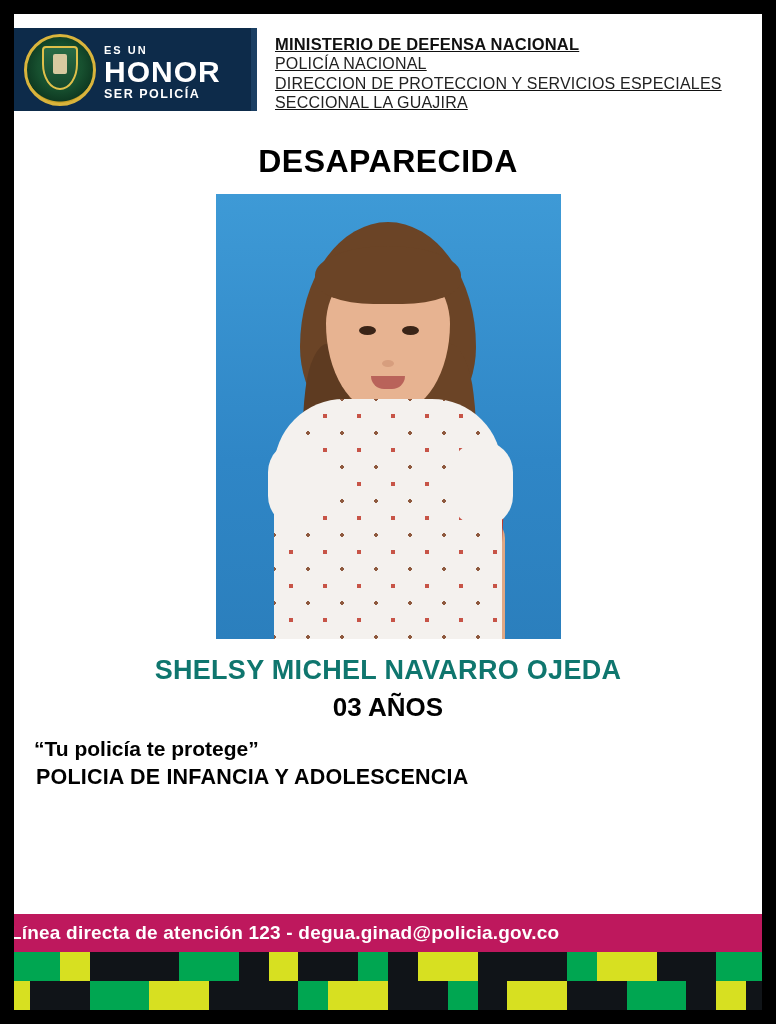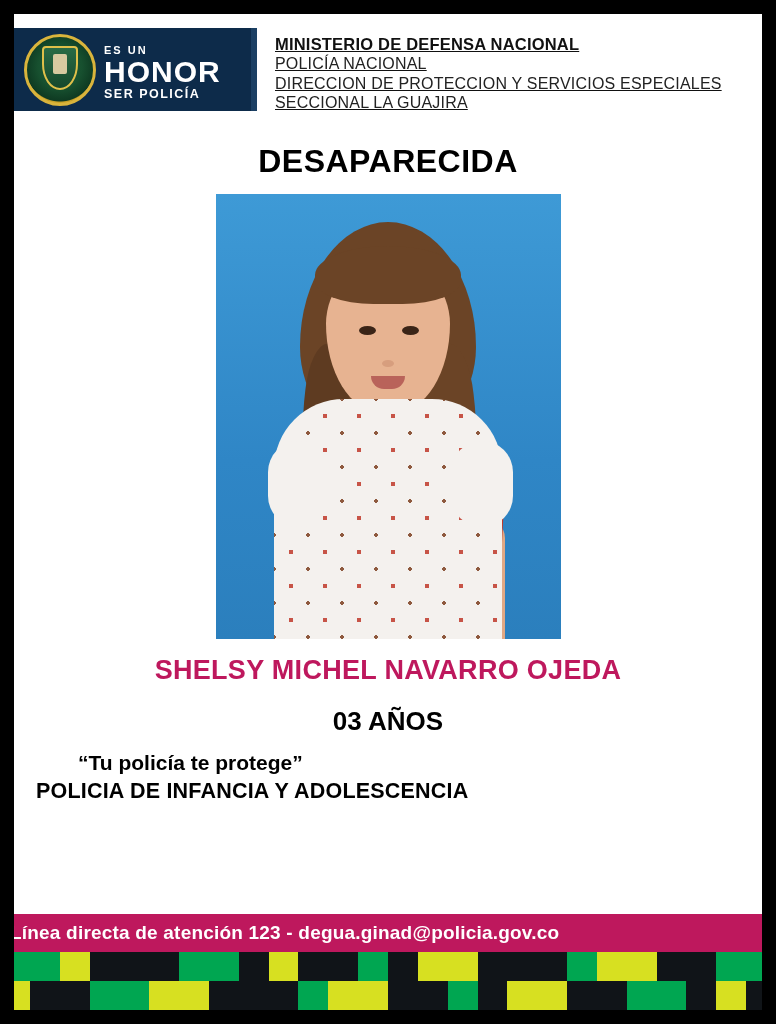--- a/index.html
+++ b/index.html
@@ -323,46 +323,46 @@
     transform: rotate(3deg);
   }
 
   
   .name {
     text-align: center;
     font-size: 27px;
     font-weight: bold;
     letter-spacing: 0.3px;
     margin-top: 16px;
-    color: #be185d;
+    color: #0f766e;
   }
   .age {
     text-align: center;
     font-size: 26px;
     font-weight: bold;
-    margin-top: 20px;
+    margin-top: 6px;
     color: #000;
   }
 
   
   .para {
     margin-top: 12px;
     font-size: 19.5px;
     line-height: 1.33;
     color: #000;
     font-weight: bold;
     text-align: left;
     padding: 0 4px;
   }
   .quote {
     margin-top: 14px;
     font-size: 21px;
     font-weight: bold;
     color: #000;
-    padding-left: 64px;
+    padding-left: 20px;
   }
   .unit {
     margin-top: 4px;
     font-size: 21.5px;
     font-weight: bold;
     color: #000;
     padding-left: 22px;
     letter-spacing: 0.2px;
   }
 

